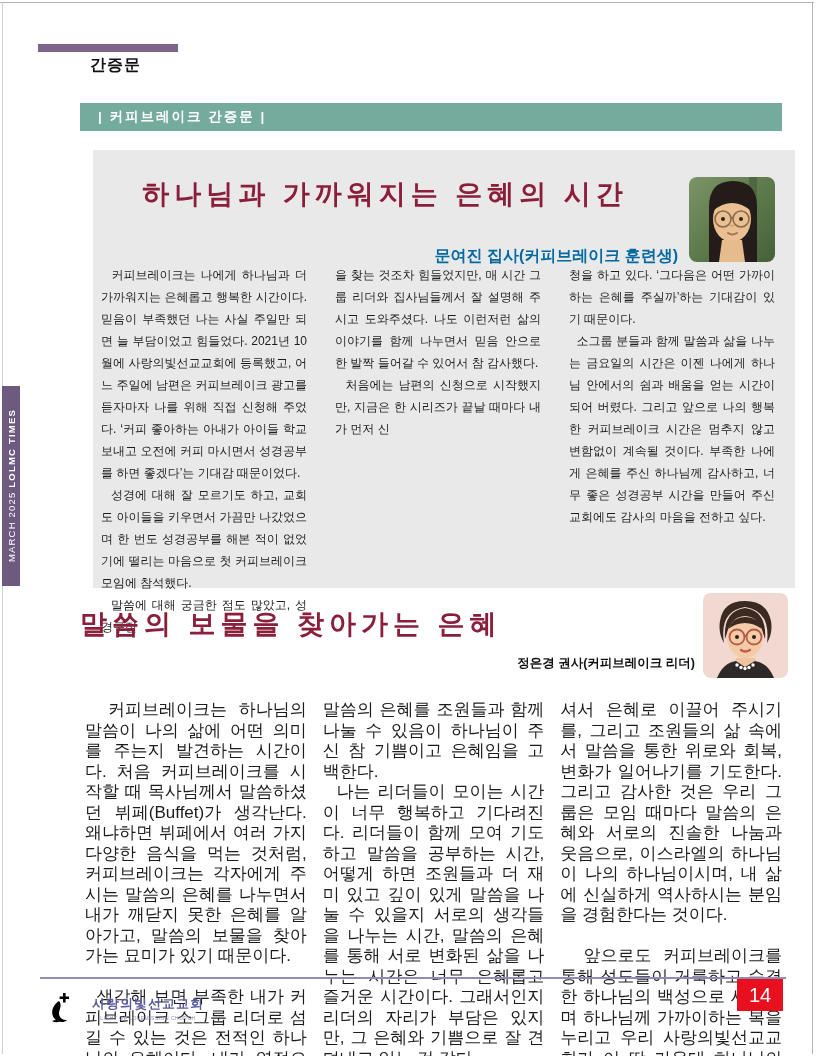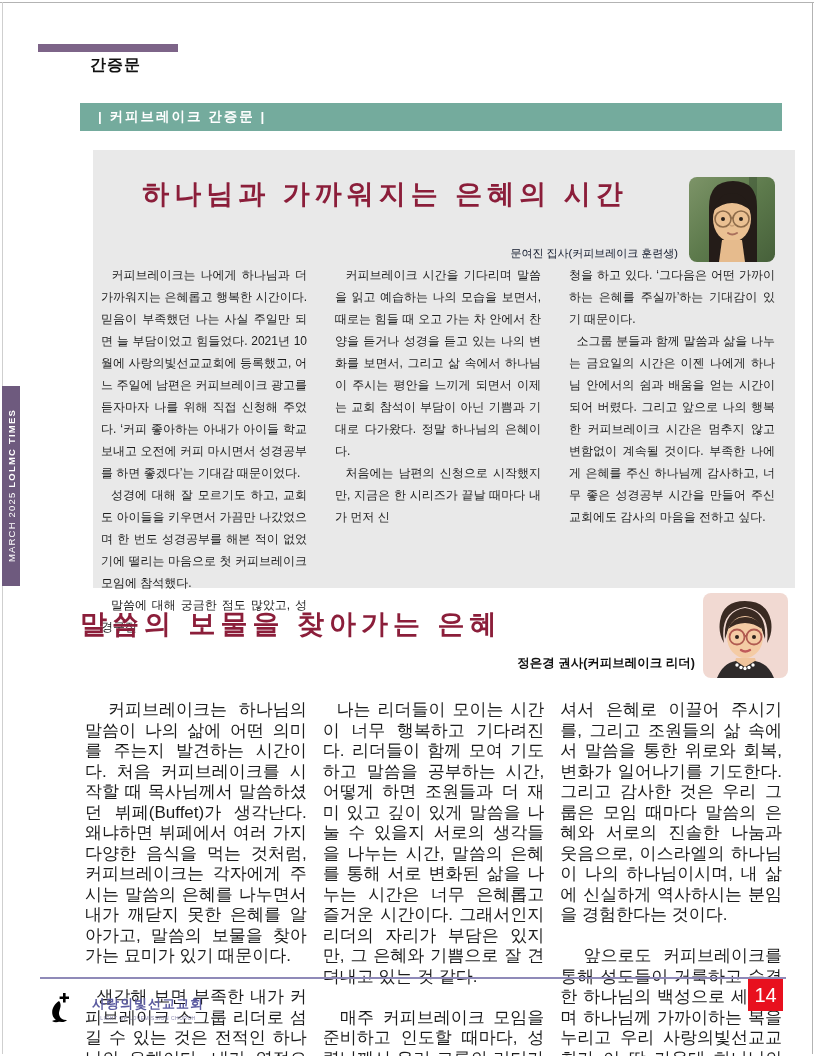--- a/index.html
+++ b/index.html
@@ -32,21 +32,21 @@
   }
 
   
   .article1-box { position:absolute; left:80px; top:150px; width:702px; height:438px; background:#e9e9e9;margin-left:13px; }
   .a1-title {
     position:absolute; left:0; right:118px; top:26px;
     text-align:center; font-size:27px; font-weight:bold;
     letter-spacing:5px; color:#8b1e3a; white-space:nowrap;
   }
   .a1-photo { position:absolute; right:20px; top:27px; width:86px; height:85px; border-radius:8px; overflow:hidden; }
-  .a1-author { position:absolute; right:117px; top:96px; font-size:11px; font-weight:normal; color:#0f172a; }
+  .a1-author { position:absolute; right:117px; top:96px; font-size:16px; font-weight:bold; color:#0369a1; }
   .a1-body {
     position:absolute; left:8px; right:20px; top:114px;
     display:flex; gap:28px;
   }
   .a1-body .col { flex:1; font-size:12px; line-height:22px; text-align:justify; word-break:break-all; }
 
   
   .a2-title {
     position:absolute; left:80px; top:606px; width:660px;
     text-align:left; font-size:27px; font-weight:bold;
@@ -69,21 +69,21 @@
   }
   .side-bar .vtext {
     writing-mode:vertical-rl; transform:rotate(180deg);
     color:#ffffff; font-size:9.5px; letter-spacing:1.2px; white-space:nowrap;
   }
   .side-bar .vtext b { font-weight:bold; }
 
   
   .footer-line { position:absolute; left:40px; top:977px; width:746px; height:2px; background:#8f8ab8; }
   .page-number {
-    position:absolute; right:33px; top:979px; width:35px; height:32px;
+    position:absolute; right:33px; top:979px; width:46px; height:32px;
     background:#e8101e; color:#ffffff; font-size:20px;
     display:flex; align-items:center; justify-content:center;
   }
   .logo { position:absolute; left:46px; top:992px; display:flex; align-items:center; gap:20px;text-align:center; }
   .logo-text .name { font-size:13px; font-weight:bold; color:#5b5ba0; letter-spacing:1px; }
   .logo-text .sub  { font-size:5px; color:#8a88b0; letter-spacing:0.5px; margin-top:2px; }
 </style>
 </head>
 <body>
 
@@ -128,21 +128,21 @@
 
     <div class="a1-author">문여진 집사(커피브레이크 훈련생)</div>
 
     <div class="a1-body">
       <div class="col">
           <p class="para">&nbsp;&nbsp;커피브레이크는 나에게 하나님과 더 가까워지는 은혜롭고 행복한 시간이다. 믿음이 부족했던 나는 사실 주일만 되면 늘 부담이었고 힘들었다. 2021년 10월에 사랑의빛선교교회에 등록했고, 어느 주일에 남편은 커피브레이크 광고를 듣자마자 나를 위해 직접 신청해 주었다. ‘커피 좋아하는 아내가 아이들 학교 보내고 오전에 커피 마시면서 성경공부를 하면 좋겠다’는 기대감 때문이었다.</p>
           <p class="para">&nbsp;&nbsp;성경에 대해 잘 모르기도 하고, 교회도 아이들을 키우면서 가끔만 나갔었으며 한 번도 성경공부를 해본 적이 없었기에 떨리는 마음으로 첫 커피브레이크 모임에 참석했다.</p>
           <p class="para">&nbsp;&nbsp;말씀에 대해 궁금한 점도 많았고, 성경구절</p>
         </div>
       <div class="col">
-          <p class="para">&nbsp;&nbsp;커피브레이크 시간을 기다리며 말씀을 읽고 예습하는 나의 모습을 보면서, 때로는 힘들 때 오고 가는 차 안에서 찬양을 듣거나 성경을 듣고 있는 나의 변화를 보면서, 그리고 삶 속에서 하나님이 주시는 평안을 느끼게 되면서 이제는 교회 참석이 부담이 아닌 기쁨과 기대로 다가왔다. 정말 하나님의 은혜이다.</p>
+          <p class="para">을 찾는 것조차 힘들었지만, 매 시간 그룹 리더와 집사님들께서 잘 설명해 주시고 도와주셨다. 나도 이런저런 삶의 이야기를 함께 나누면서 믿음 안으로 한 발짝 들어갈 수 있어서 참 감사했다.</p>
           <p class="para">&nbsp;&nbsp;처음에는 남편의 신청으로 시작했지만, 지금은 한 시리즈가 끝날 때마다 내가 먼저 신</p>
         </div>
       <div class="col">
           <p class="para">청을 하고 있다. ‘그다음은 어떤 가까이하는 은혜를 주실까’하는 기대감이 있기 때문이다.</p>
           <p class="para">&nbsp;&nbsp;소그룹 분들과 함께 말씀과 삶을 나누는 금요일의 시간은 이젠 나에게 하나님 안에서의 쉼과 배움을 얻는 시간이 되어 버렸다. 그리고 앞으로 나의 행복한 커피브레이크 시간은 멈추지 않고 변함없이 계속될 것이다. 부족한 나에게 은혜를 주신 하나님께 감사하고, 너무 좋은 성경공부 시간을 만들어 주신 교회에도 감사의 마음을 전하고 싶다.</p>
         </div>
     </div>
   </div>
 
   <div class="a2-title">말씀의  보물을  찾아가는  은혜</div>
@@ -172,20 +172,21 @@
 
   <div class="a2-author">정은경 권사(커피브레이크 리더)</div>
 
   <div class="a2-body">
     <div class="col">
         <p class="para">&nbsp;&nbsp;커피브레이크는 하나님의 말씀이 나의 삶에 어떤 의미를 주는지 발견하는 시간이다. 처음 커피브레이크를 시작할 때 목사님께서 말씀하셨던 뷔페(Buffet)가 생각난다. 왜냐하면 뷔페에서 여러 가지 다양한 음식을 먹는 것처럼, 커피브레이크는 각자에게 주시는 말씀의 은혜를 나누면서 내가 깨닫지 못한 은혜를 알아가고, 말씀의 보물을 찾아가는 묘미가 있기 때문이다.</p>
         <p class="para">&nbsp;</p>
         <p class="para">&nbsp;&nbsp;생각해 보면 부족한 내가 커피브레이크 소그룹 리더로 섬길 수 있는 것은 전적인 하나님의 은혜이다. 내가 영적으로 다운되고 나의 시선이 세상을 향하려 할 때 하나님은 말씀을 통해 다시 일어날 힘을 주셨고 은혜로 회복시켜 주셨기에,</p>
       </div>
     <div class="col">
+        <p class="para">말씀의 은혜를 조원들과 함께 나눌 수 있음이 하나님이 주신 참 기쁨이고 은혜임을 고백한다.</p>
         <p class="para">&nbsp;&nbsp;나는 리더들이 모이는 시간이 너무 행복하고 기다려진다. 리더들이 함께 모여 기도하고 말씀을 공부하는 시간, 어떻게 하면 조원들과 더 재미 있고 깊이 있게 말씀을 나눌 수 있을지 서로의 생각들을 나누는 시간, 말씀의 은혜를 통해 서로 변화된 삶을 나누는 시간은 너무 은혜롭고 즐거운 시간이다. 그래서인지 리더의 자리가 부담은 있지만, 그 은혜와 기쁨으로 잘 견뎌내고 있는 것 같다.</p>
         <p class="para">&nbsp;</p>
         <p class="para">&nbsp;&nbsp;매주 커피브레이크 모임을 준비하고 인도할 때마다, 성령님께서 우리 그룹의 리더가 되어주</p>
       </div>
     <div class="col">
         <p class="para">셔서 은혜로 이끌어 주시기를, 그리고 조원들의 삶 속에서 말씀을 통한 위로와 회복, 변화가 일어나기를 기도한다. 그리고 감사한 것은 우리 그룹은 모임 때마다 말씀의 은혜와 서로의 진솔한 나눔과 웃음으로, 이스라엘의 하나님이 나의 하나님이시며, 내 삶에 신실하게 역사하시는 분임을 경험한다는 것이다.</p>
         <p class="para">&nbsp;</p>
         <p class="para">&nbsp;&nbsp;앞으로도 커피브레이크를 통해 성도들이 거룩하고 순결한 하나님의 백성으로 세워지며 하나님께 가까이하는 복을 누리고 우리 사랑의빛선교교회가 이 땅 가운데 하나님의 나라를 세워가는 은혜가 있기를 간절히 기도한다.</p>
       </div>
   </div>

